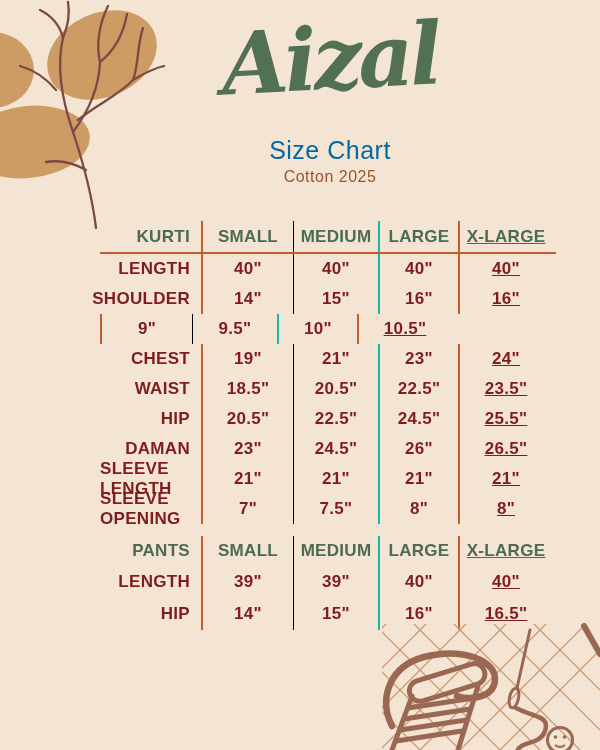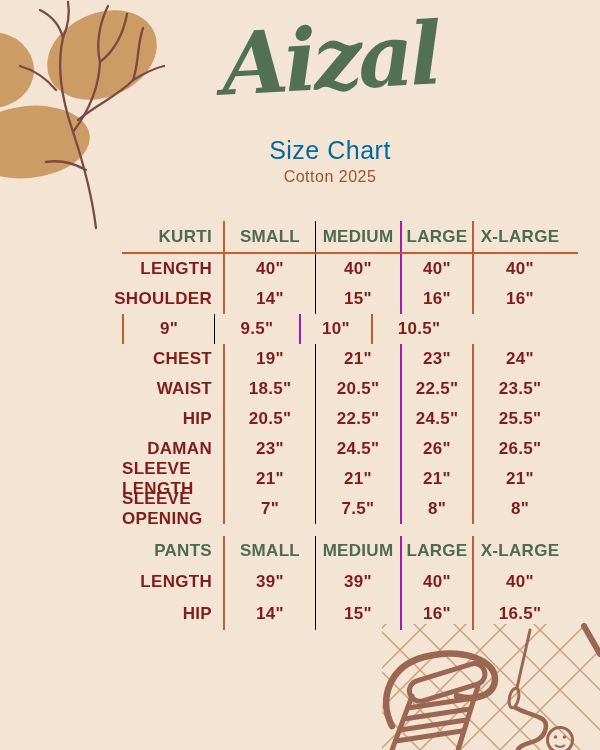--- a/index.html
+++ b/index.html
@@ -19,33 +19,33 @@
     position:absolute;top:136px;left:60px;width:540px;text-align:center;
     font-size:25px;color:#0369a1;letter-spacing:.5px;
   }
   .subtitle2{
     position:absolute;top:168px;left:60px;width:540px;text-align:center;
     font-size:16px;color:#9a532d;letter-spacing:.5px;
   }
   
   .size-table{
     position:absolute;top:221px;left:100px;width:456px;
-    font-weight:bold;font-size:17px;letter-spacing:.3px;margin-left:22px;
+    font-weight:bold;font-size:17px;letter-spacing:.3px;
   }
   .trow{display:flex;align-items:center;height:30px;}
   .thead{height:31px;border-bottom:2px solid #c25d2f;color:#4c6b51;}
   .thead2{height:30px;padding-top:12px;color:#4c6b51;}
   .body-row{color:#7f1d1d;}
   .pants-row{height:32px;}
   .cell{display:flex;align-items:center;justify-content:center;height:100%;box-sizing:border-box;}
   .c1{width:101px;justify-content:flex-end;padding-right:11px;}
   .c2{width:92px;border-left:2px solid #c25d2f;}
   .c3{width:85px;border-left:1px solid #000000;}
-  .c4{width:72px;border-left:2px solid #a21caf;}
-  .c5{width:94px;border-left:2px solid #c25d2f;}
+  .c4{width:80px;border-left:2px solid #14b8a6;}
+  .c5{width:94px;border-left:2px solid #c25d2f;text-decoration:underline;}
   
   .decor-tl{position:absolute;top:0;left:0;}
   .decor-br{position:absolute;right:0;bottom:0;}
 </style>
 </head>
 <body>
 
 <svg class="decor-tl" width="200" height="230" viewBox="0 0 200 230">
   <g>
     <ellipse cx="102" cy="55" rx="57" ry="42" transform="rotate(-24 102 55)" fill="#cd9b64"></ellipse>

